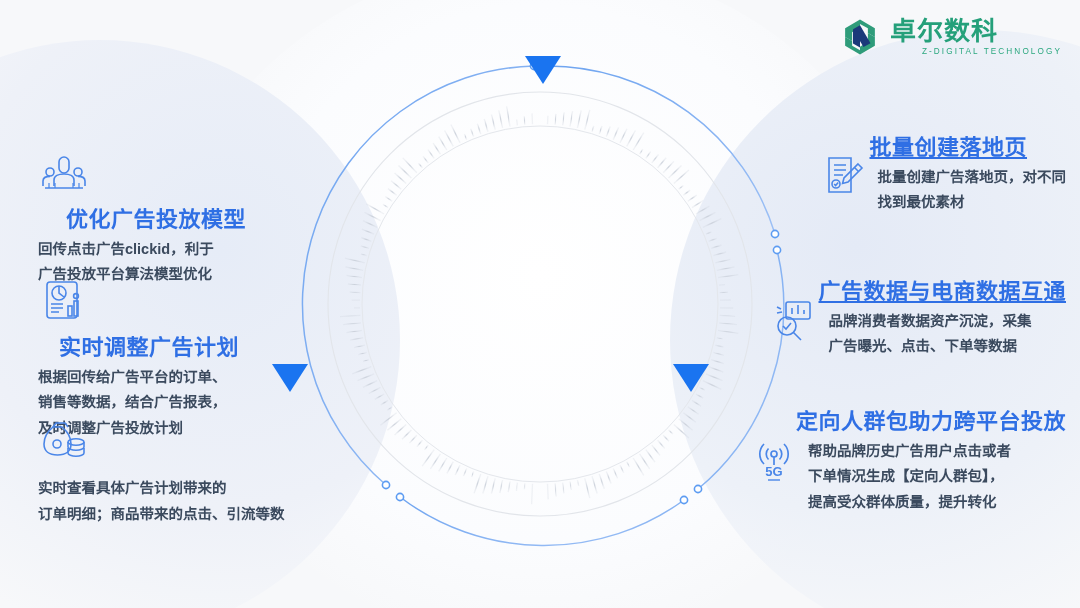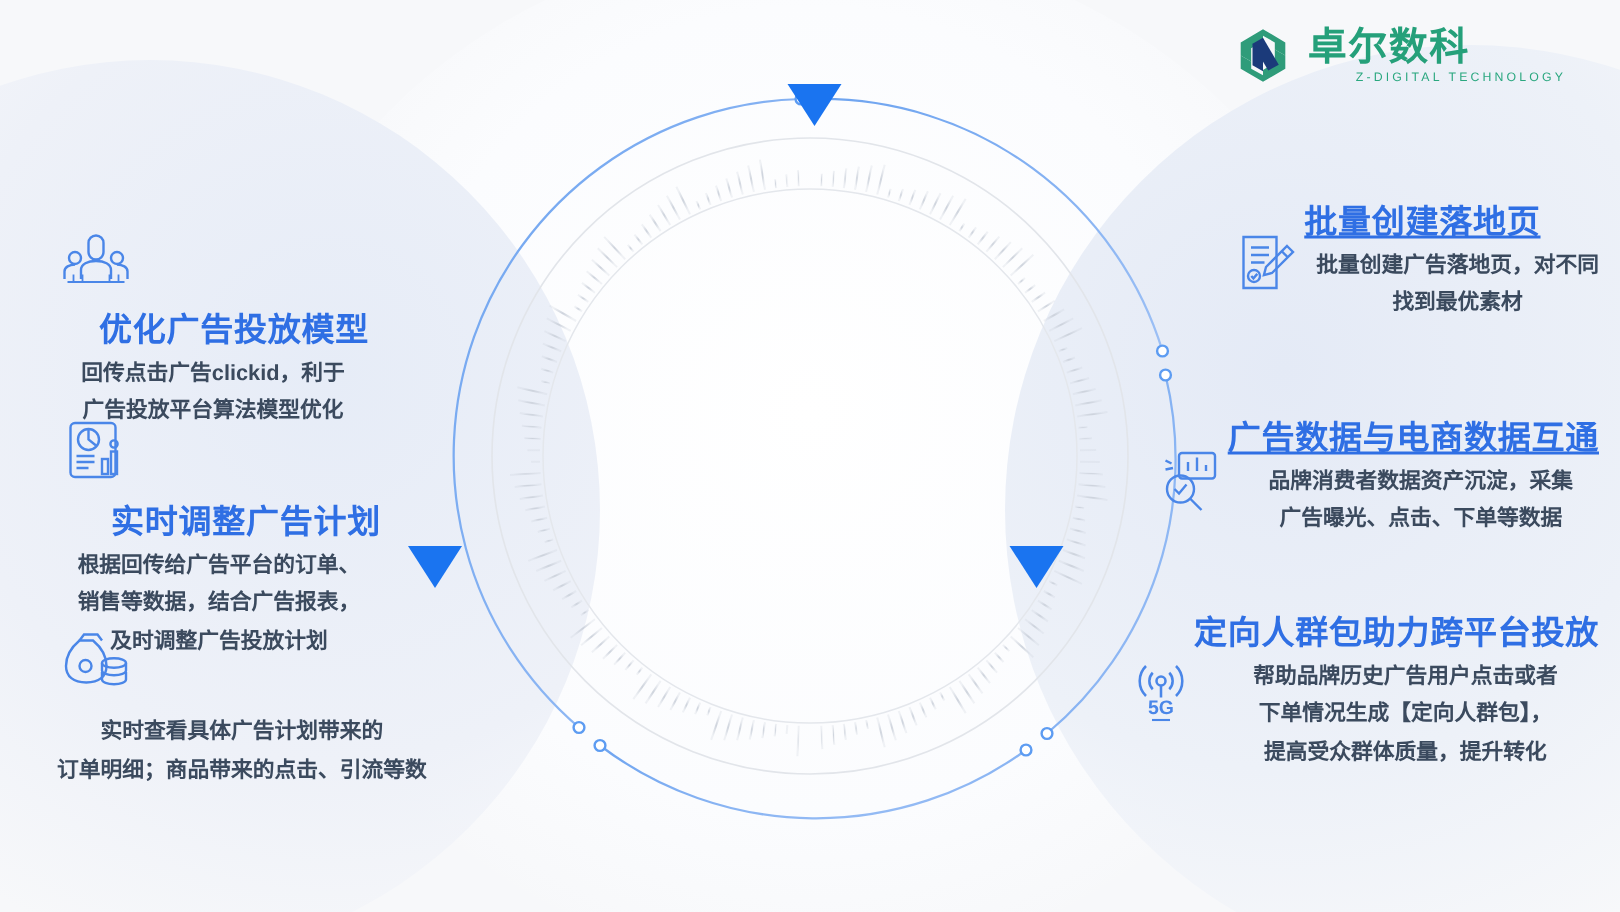--- a/index.html
+++ b/index.html
@@ -24,21 +24,21 @@
     background:radial-gradient(circle at 30% 35%, #e4eaf6 0%, #edf1f8 45%, rgba(244,246,250,0) 72%);
   }
   .bg-sheen {
     position:absolute; left:50%; top:-40px; transform:translateX(-50%);
     width:760px; height:700px; border-radius:50%;
     background:radial-gradient(circle at 50% 45%, #ffffff 0%, #fbfcfe 50%, rgba(251,252,254,0) 70%);
   }
 
   
   .logo-wrap {
-    position:absolute; right:36px; top:16px;
+    position:absolute; right:18px; top:16px;
     display:flex; align-items:center; gap:9px; z-index:40;justify-content:flex-end;
   }
   .logo-text-block { display:flex; flex-direction:column; line-height:1; }
   .logo-cn {
     font-size:26px; font-weight:bold; color:#25a07a;
     letter-spacing:1px; white-space:nowrap;
   }
   .logo-en {
     font-size:8.2px; color:#2aa77f; letter-spacing:2.1px;
     margin-top:4px; white-space:nowrap;margin-left:32px;
@@ -66,32 +66,32 @@
   .block.right { right:14px; flex-direction:row; }
   .block-icon { flex:0 0 auto; width:50px; display:flex; align-items:center;justify-content:flex-end; }
   .block-body { display:flex; flex-direction:column; }
   .block-title {
     color:#2f6fe4; font-size:22px; font-weight:bold;
     letter-spacing:0.5px; line-height:1.25; white-space:nowrap;
     margin-bottom:3px;
   }
   .block-line {
     color:#3b4a5e; font-size:14.5px; line-height:1.78;
-    white-space:nowrap; font-weight:bold;text-align:center;
+    white-space:nowrap; font-weight:bold;
   }
 
   
   .blk-l1 { top:148px; }
   .blk-l2 { top:276px; }
   .blk-l3 { top:418px; }
   .blk-r1 { top:134px; }
   .blk-r2 { top:278px; }
   .blk-r3 { top:408px; }
   .title-offset-l1 { margin-left:28px; }
-  .title-offset-l2 { margin-left:36px; }
+  .title-offset-l2 { margin-left:21px; }
   .title-offset-l3 { margin-left:10px; }
   .title-offset-r1 { margin-left:-8px;text-decoration:underline; }
   .title-offset-r2 { margin-left:-10px;text-decoration:underline; }
   .title-offset-r3 { margin-left:-12px; }
 </style>
 </head>
 <body>
 
 <div class="bg">
   <div class="bg-sheen"></div>

